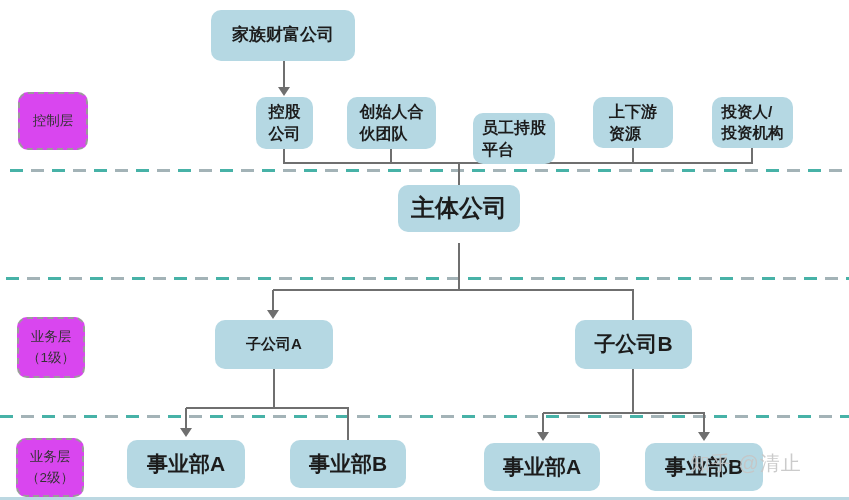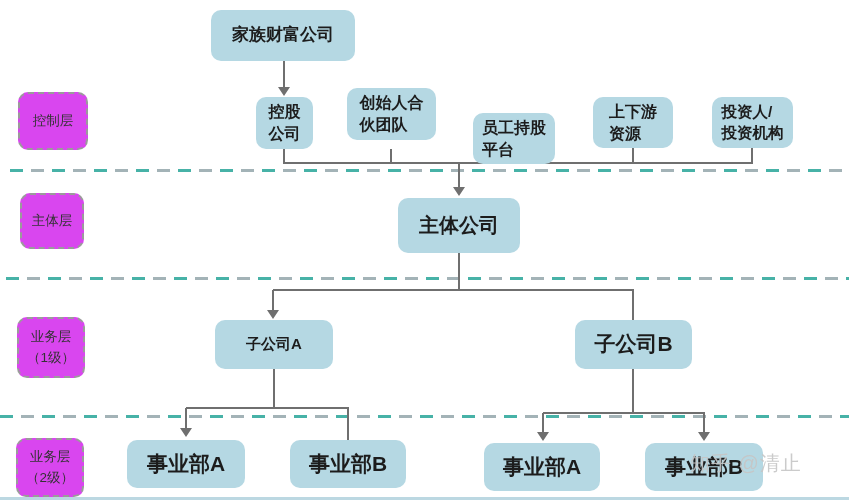--- a/index.html
+++ b/index.html
@@ -34,25 +34,25 @@
     position:absolute;z-index:2;
     background:var(--node-fill);
     border-radius:10px;
     color:var(--node-text);
     font-weight:700;
     display:flex;align-items:center;justify-content:center;
     white-space:pre-line;line-height:1.35;
   }
   .n-root{left:211px;top:10px;width:144px;height:51px;font-size:17px;}
   .n-c1{left:256px;top:97px;width:57px;height:52px;font-size:16px;}
-  .n-c2{left:347px;top:88px;width:89px;height:52px;font-size:16px;}
+  .n-c2{left:347px;top:97px;width:89px;height:52px;font-size:16px;}
   .n-c3{left:473px;top:97px;width:82px;height:51px;font-size:16px;margin-top:16px;}
   .n-c4{left:593px;top:97px;width:80px;height:51px;font-size:16px;}
   .n-c5{left:712px;top:97px;width:81px;height:51px;font-size:15.5px;}
-  .n-main{left:398px;top:198px;width:122px;height:55px;font-size:20px;}
+  .n-main{left:398px;top:185px;width:122px;height:47px;font-size:24px;}
   .n-s1{left:215px;top:320px;width:118px;height:49px;font-size:15px;}
   .n-s2{left:575px;top:320px;width:117px;height:49px;font-size:21px;}
   .n-d1{left:127px;top:440px;width:118px;height:48px;font-size:21px;}
   .n-d2{left:290px;top:440px;width:116px;height:48px;font-size:21px;}
   .n-d3{left:484px;top:443px;width:116px;height:48px;font-size:21px;}
   .n-d4{left:645px;top:443px;width:118px;height:48px;font-size:21px;}
   .lbox{
     position:absolute;z-index:2;
     border:2px dashed var(--label-border);
     border-radius:10px;
@@ -101,21 +101,20 @@
              M704 413 V433" fill="none" stroke="#6f6f6f" stroke-width="2"></path>
     <path d="M278 87 L290 87 L284 96 Z
              M453 187 L465 187 L459 196 Z
              M267 310 L279 310 L273 319 Z
              M180 428 L192 428 L186 437 Z
              M537 432 L549 432 L543 441 Z
              M698 432 L710 432 L704 441 Z" fill="#6f6f6f"></path>
   </svg>
 
   <div class="lbox l-control">控制层</div>
-  <div class="lbox l-main">主体层</div>
   <div class="lbox l-biz1">业务层
 （1级）</div>
   <div class="lbox l-biz2">业务层
 （2级）</div>
 
   <div class="node n-root">家族财富公司</div>
 
   <div class="node n-c1">控股
 公司</div>
   <div class="node n-c2">创始人合

